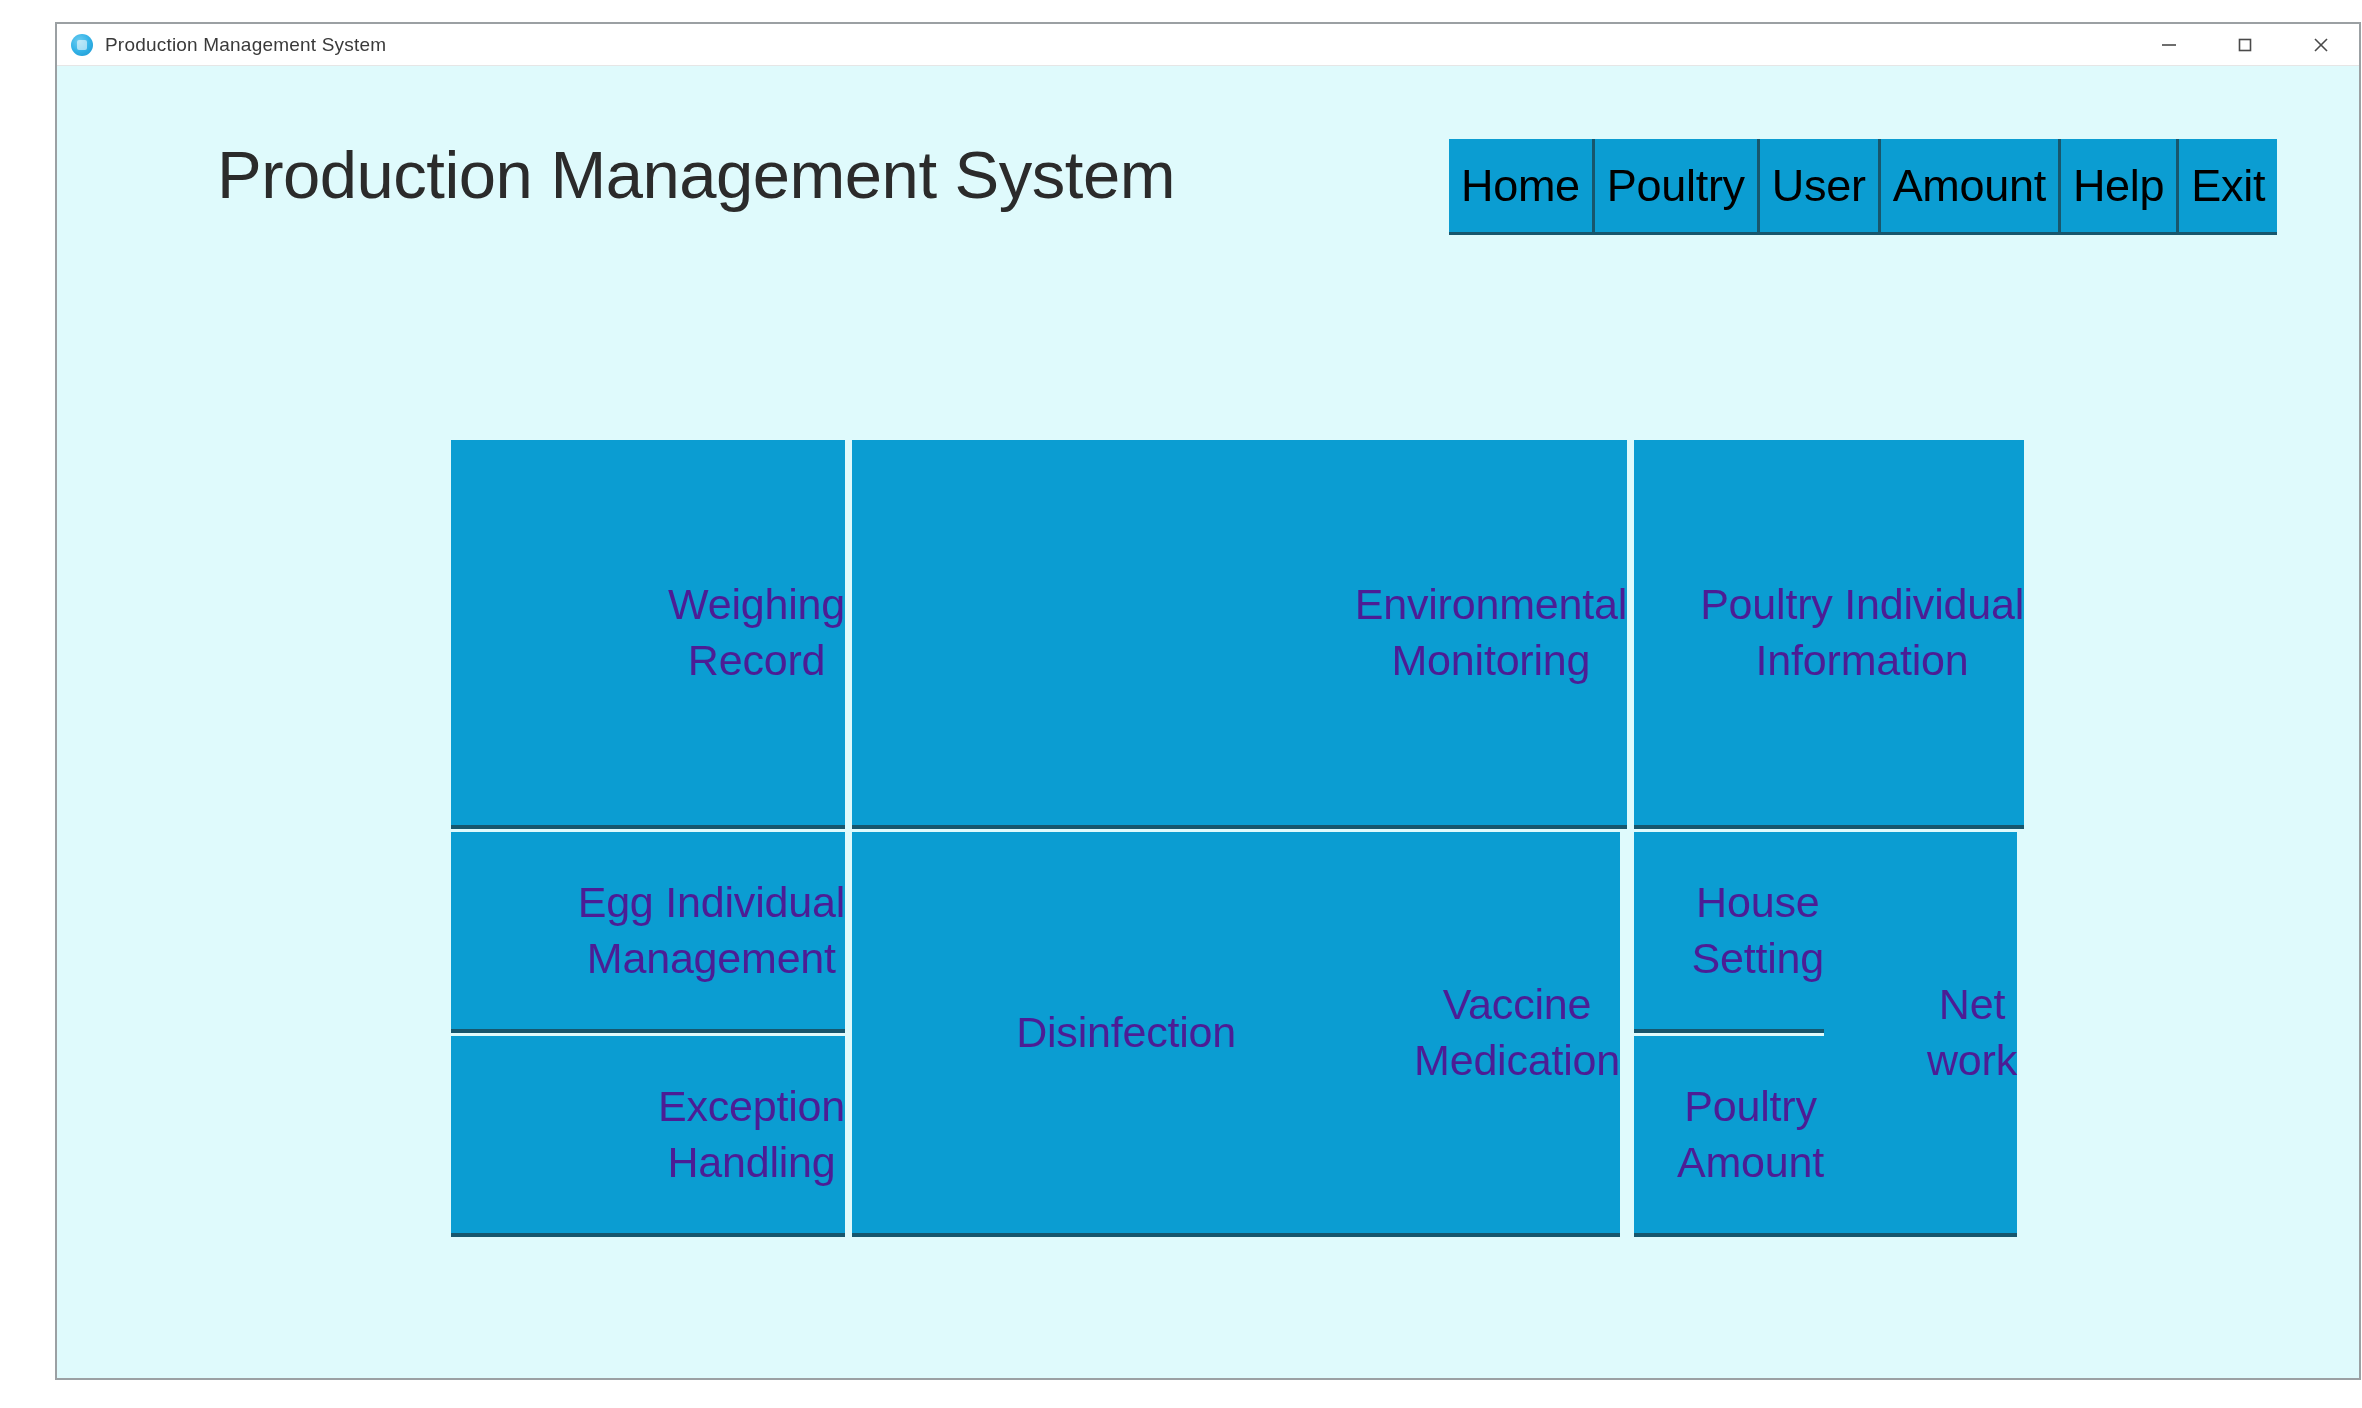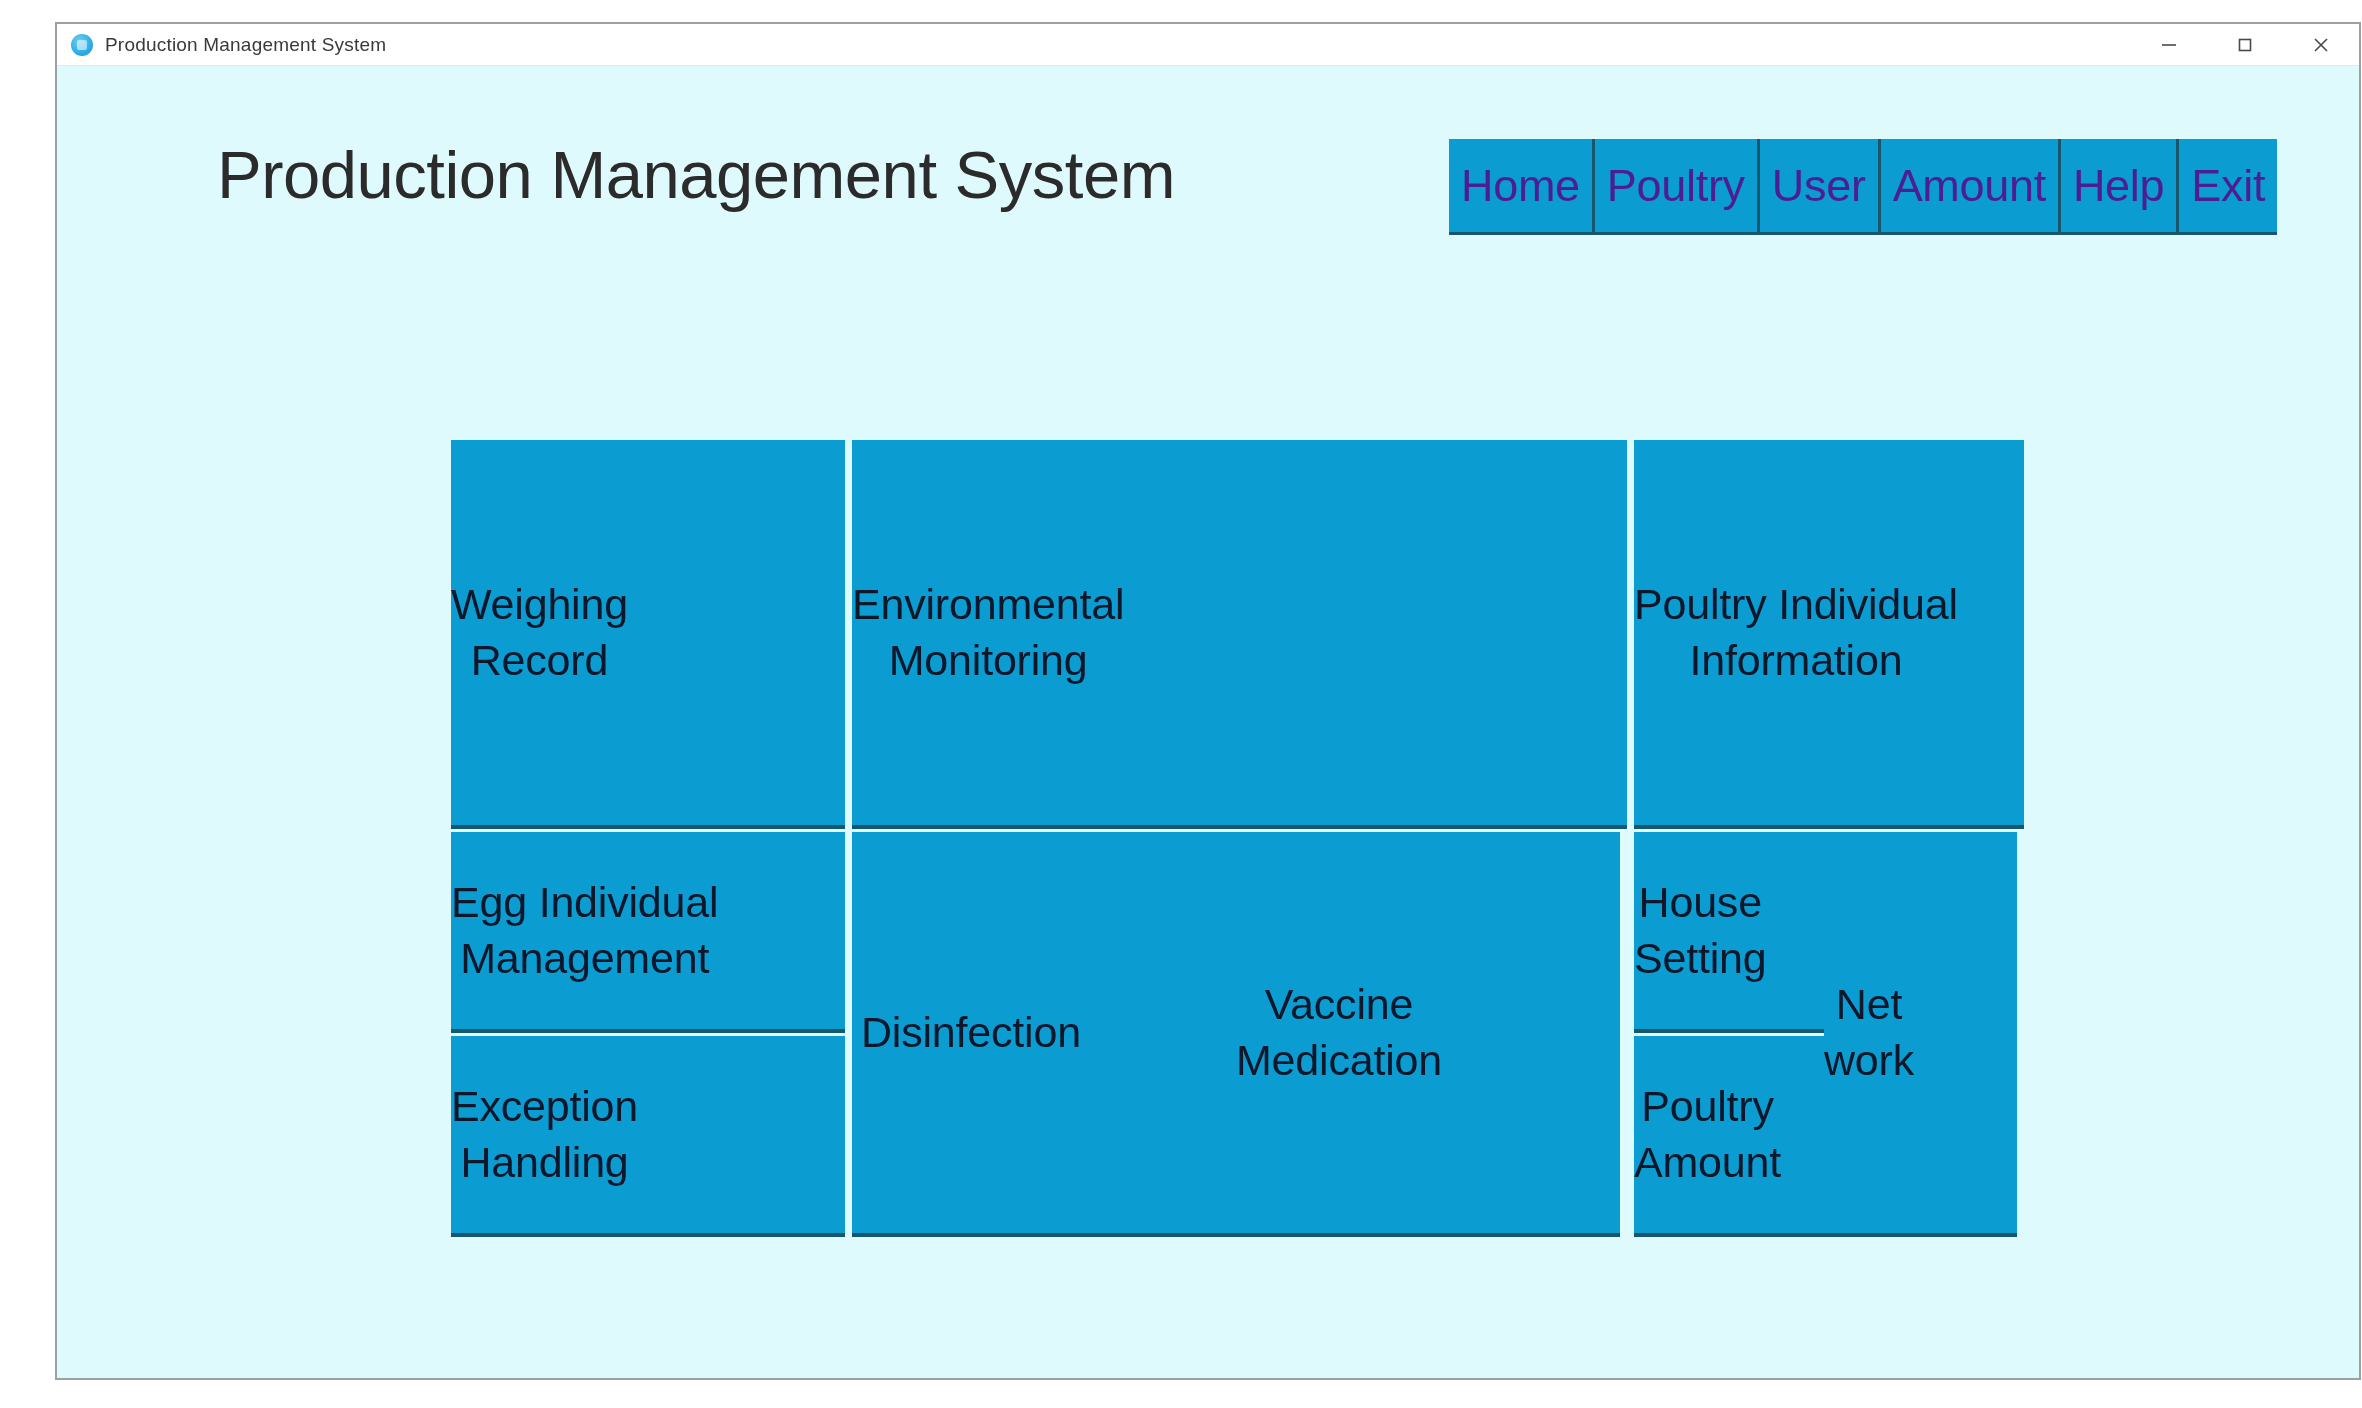--- a/index.html
+++ b/index.html
@@ -112,21 +112,21 @@
     top: 73px;
     height: 93px;
     display: flex;
     background: #0b9dd2;
     box-shadow: 0 3px 0 0 #17566d;
   }
   .nav-item {
     display: flex;
     align-items: center;
     justify-content: center;
-    color: #4c1d95;
+    color: #000000;
     font-size: 45px;
     font-weight: 300;
     padding: 0 12px;
     white-space: nowrap;
     box-sizing: border-box;
     border-right: 3px solid #18566c;
     letter-spacing: -0.3px;
     cursor: default;
   }
   .nav-item:last-child { border-right: none; border-radius: 11px; }
@@ -144,24 +144,24 @@
   }
   .tile-row {
     display: flex;
     gap: 7px;
   }
   .tile-row.row-top { height: 385px; }
   .tile-row.row-bottom { height: 401px; }
 
   .tile {
     background: #0b9dd2;
-    color: #0f172a;
-    display: flex;
-    align-items: center;
-    justify-content: flex-start;
+    color: #4c1d95;
+    display: flex;
+    align-items: center;
+    justify-content: flex-end;
     text-align: center;
     font-size: 43px;
     font-weight: 300;
     line-height: 1.28;
     box-sizing: border-box;
     box-shadow: 0 4px 0 0 #17566d;
     letter-spacing: -0.2px;
     cursor: default;
     overflow: hidden;
   }

